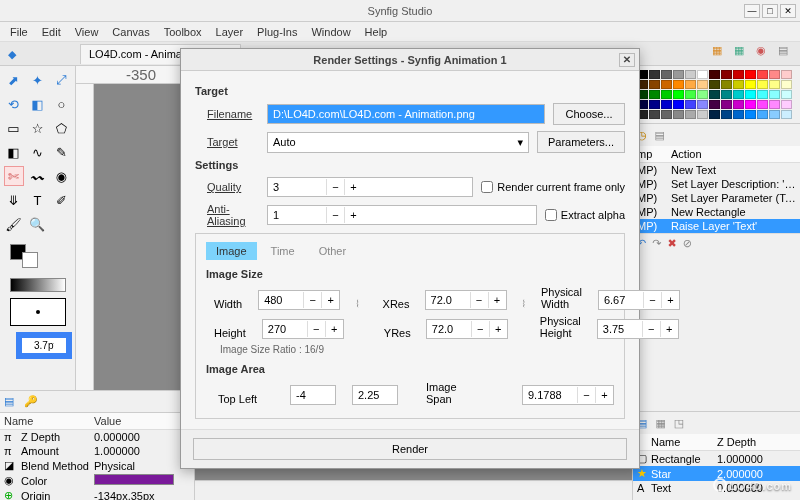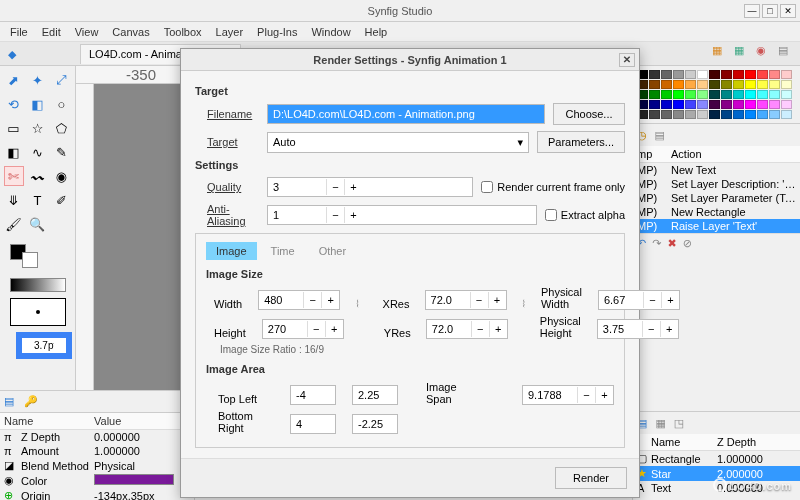--- a/index.html
+++ b/index.html
@@ -97,21 +97,21 @@
 .chk { display: flex; align-items: center; gap: 4px; }
 .chk input { width: 12px; height: 12px; }
 .inner-box { border: 1px solid #ccc; padding: 8px 10px; margin-top: 6px; background: #f5f5f5; }
 .inner-tabs { display: flex; gap: 4px; margin-bottom: 8px; }
 .inner-tabs span { padding: 3px 10px; color: #888; cursor: pointer; }
 .inner-tabs span.active { color: #333; font-weight: normal; background: #7dd3fc; }
 .size-row { display: flex; align-items: flex-end; gap: 16px; margin-bottom: 5px; }
 .size-row .lbl2 { width: 52px; text-align: right; padding-left: 8px; }
 .link-col { display: flex; flex-direction: column; align-items: center; justify-content: center; font-size: 10px; color: #888; }
 .ratio { font-size: 10px; color: #666; padding-left: 14px; margin-top: 2px; }
-.dialog-footer { display: flex; justify-content: flex-end; padding: 8px 12px; border-top: 1px solid #ddd; background: #efefef; }
+.dialog-footer { display: flex; justify-content: flex-end; padding: 8px 12px; border-top: 1px solid #ddd; background: #efefef; flex-direction: column; }
 .cancel-ico { color: #c00; margin-right: 3px; font-weight: bold; }
 
 .watermark { position: absolute; right: 8px; bottom: 6px; font-size: 16px; font-weight: bold; color: rgba(255,255,255,0.8); text-shadow: 0 1px 2px rgba(0,0,0,0.5); letter-spacing: 1px; }
 .watermark .dot { display:inline-block; width:14px; height:14px; border:2px solid rgba(255,255,255,0.8); border-radius:50%; vertical-align: -2px; margin-right:2px;}
 </style>
 </head>
 <body>
 
 <div class="titlebar">
   <span class="title">Synfig Studio</span>
@@ -481,29 +481,20 @@
           <div class="spinner sm">
               <input value="2.25" style="">
             </div>
           <span style="width:62px; padding-left:12px;">Image Span</span>
           <div class="spinner sm" style="margin-left:auto">
               <input style="width: 54px;" value="9.1788">
               <span class="sb">−</span>
               <span class="sb">+</span>
             </div>
         </div>
-        <div class="size-row">
-          <span class="lbl2" style="width:68px; text-align:left; padding-left:12px;">Bottom Right</span>
-          <div class="spinner sm">
-              <input value="4" style="">
-            </div>
-          <div class="spinner sm">
-              <input value="-2.25" style="">
-            </div>
-        </div>
       </div>
     </div>
     <div class="dialog-footer">
       <div class="btn">Render</div>
     </div>
   </div>
 </div>
 
 <div class="watermark"><span class="dot"></span><span>LO4D.com</span></div>
 

